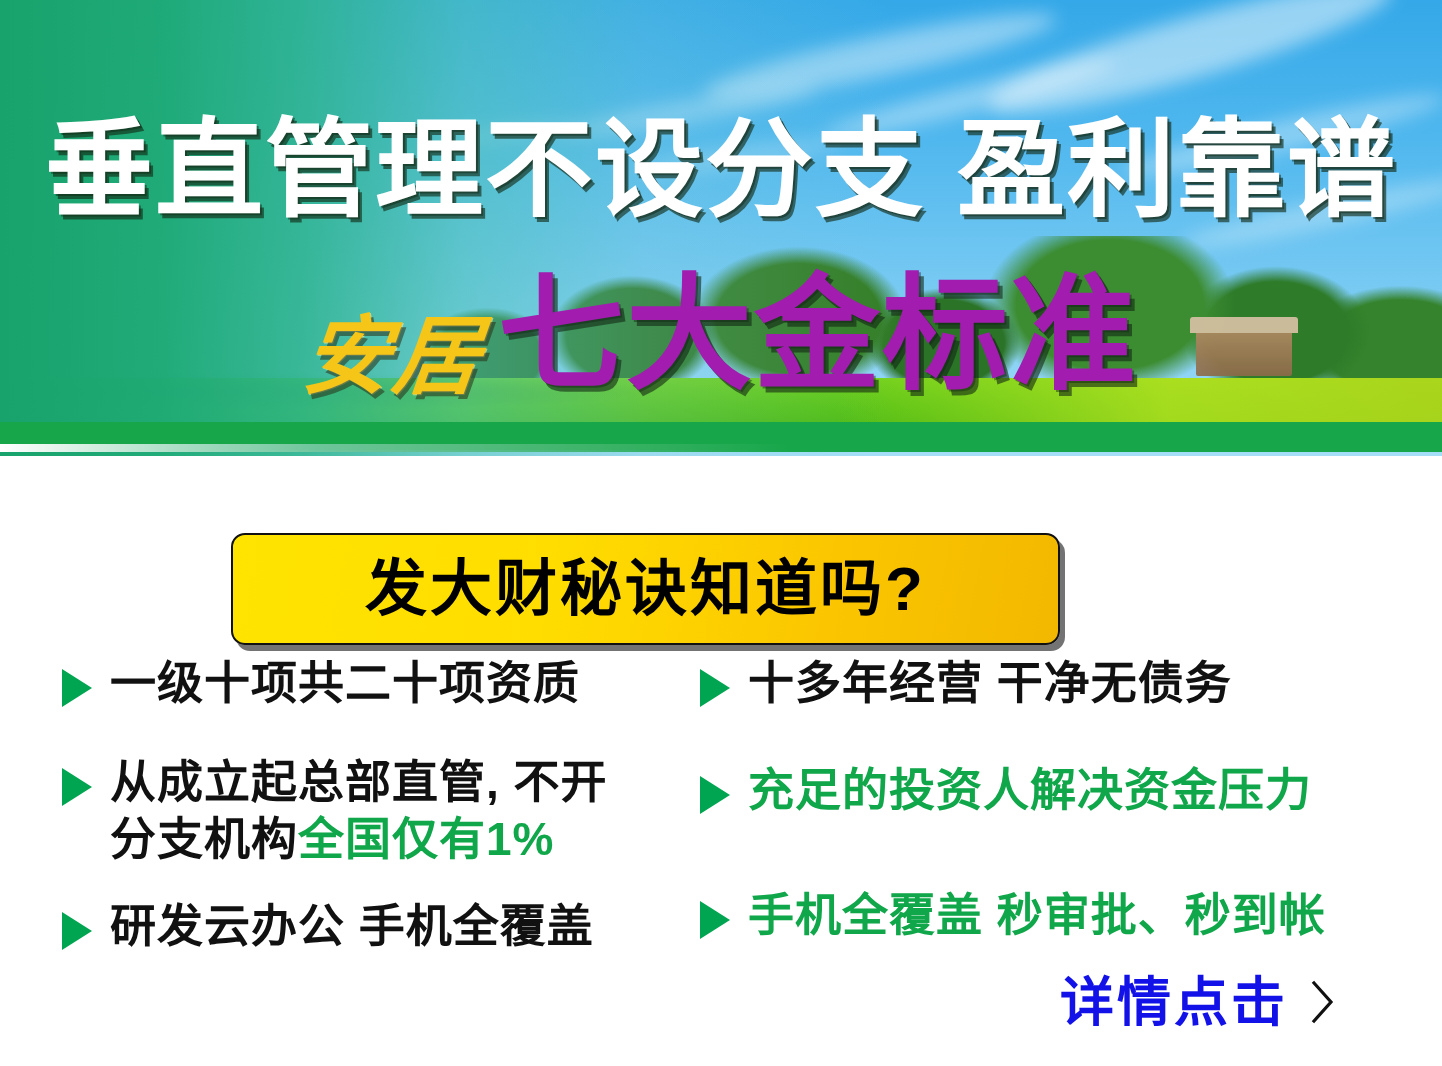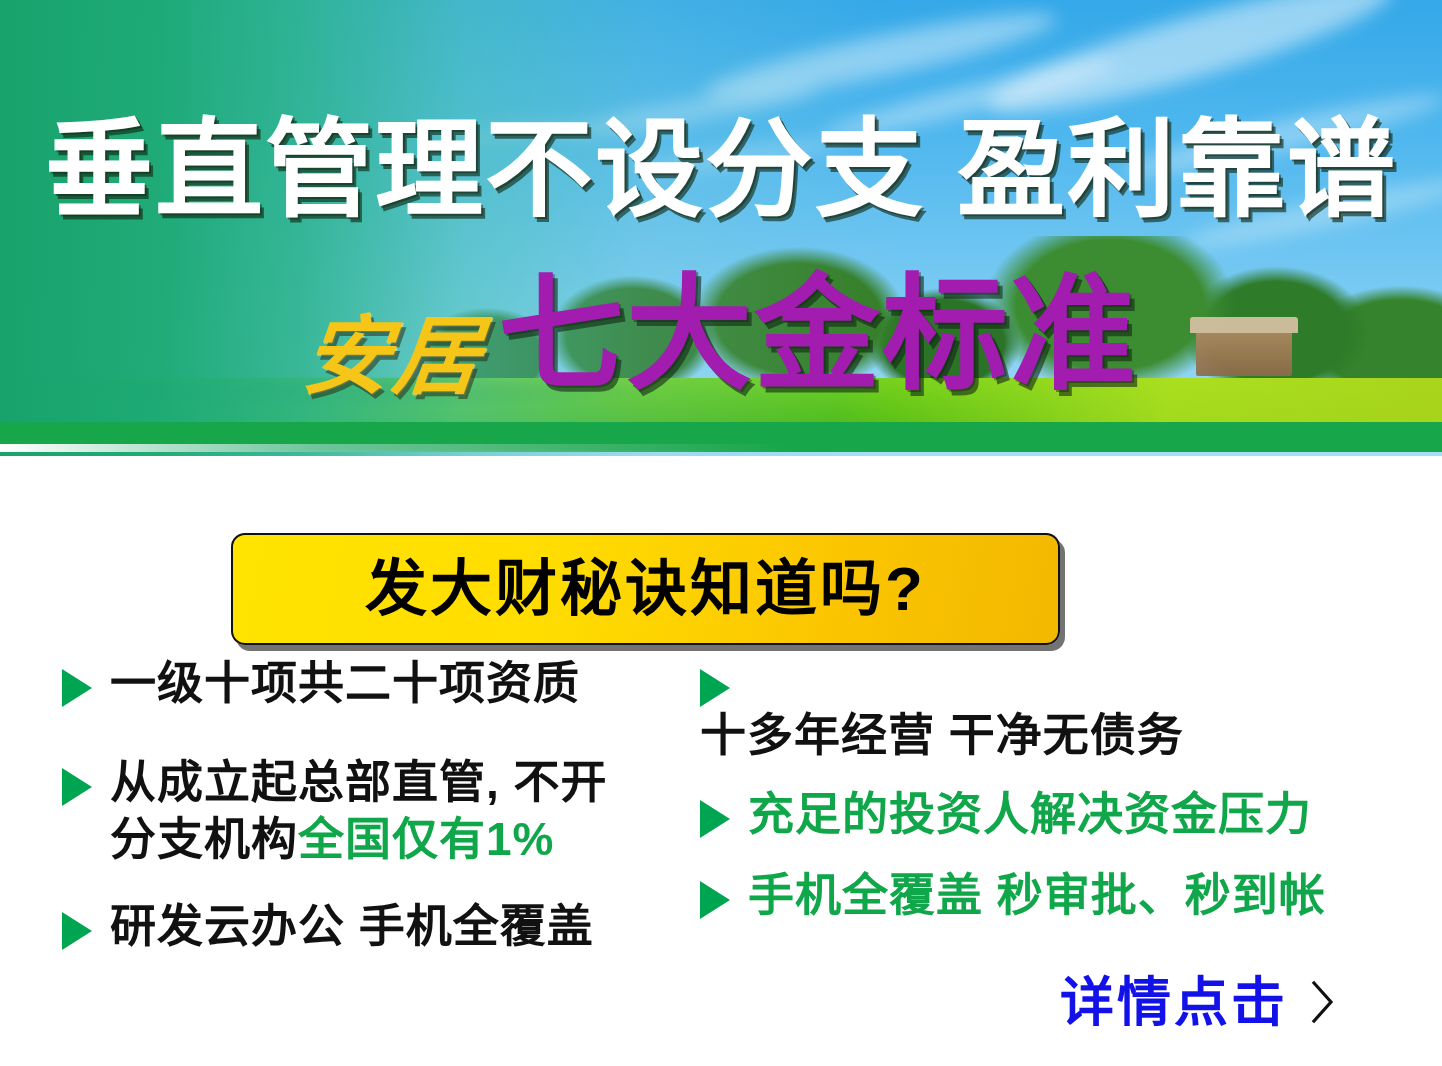--- a/index.html
+++ b/index.html
@@ -153,22 +153,22 @@
     flex:0 0 auto; width:0; height:0; margin-top:14px; margin-right:18px;
     border-top:19px solid transparent; border-bottom:19px solid transparent;
     border-left:30px solid #00A551;
   }
   .btxt { font-size:46px; font-weight:700; line-height:1.24; color:#111; letter-spacing:1px; }
   .btxt.green { color:#10A64A; }
   .hi { color:#10A64A; }
 
   .b-l1 { margin-bottom:42px; }
   .b-l2 { margin-bottom:30px; }
-  .b-r1 { margin-bottom:22px;flex-direction:column; }
-  .b-r2 { margin-bottom:24px; }
+  .b-r1 { margin-bottom:50px; }
+  .b-r2 { margin-bottom:68px; }
 
   
   .cta {
     position:absolute; left:1060px; top:975px;
     display:flex; align-items:center; gap:22px; cursor:pointer;
   }
   .cta-text { font-size:54px; font-weight:700; color:#1212E8; letter-spacing:3px; line-height:1; }
   .cta-chevron { width:26px; height:44px; }
   .cta-chevron svg { display:block; }
 </style>

